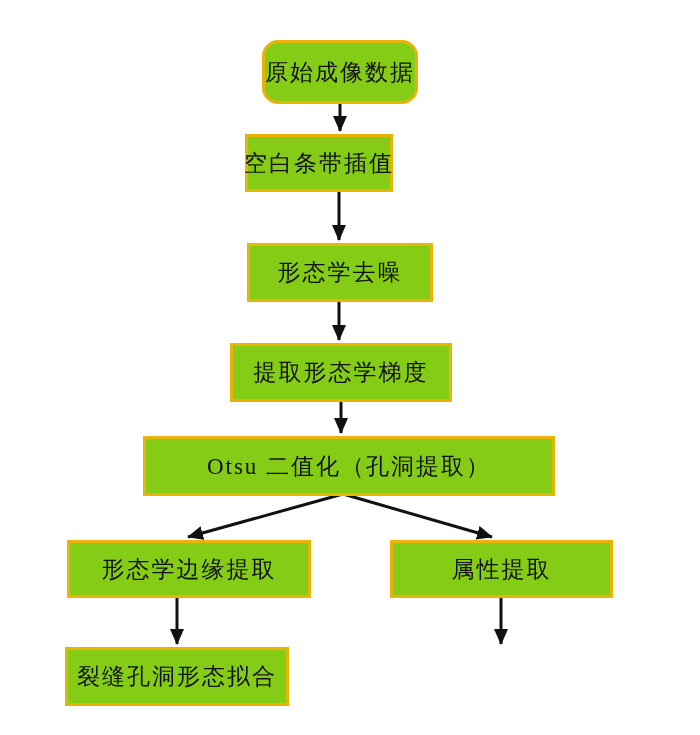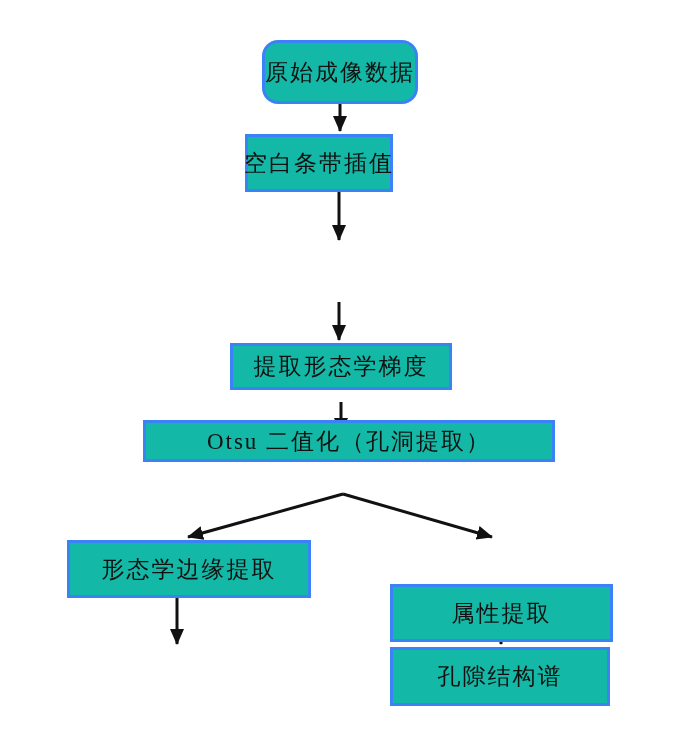--- a/index.html
+++ b/index.html
@@ -19,41 +19,41 @@
   .connectors {
     position: absolute;
     left: 0;
     top: 0;
     width: 700px;
     height: 735px;
   }
   .node {
     position: absolute;
     box-sizing: border-box;
-    border: 3px solid #3b82f6;
-    background: #14b8a6;
+    border: 3px solid #eab308;
+    background: #84cc16;
     display: flex;
     align-items: center;
     justify-content: center;
     font-size: 23px;
     letter-spacing: 2px;
     white-space: nowrap;
     line-height: 1;
   }
   .node.rounded {
     border-radius: 16px;
   }
   
   #n-raw      { left: 262px; top:  40px; width: 156px; height: 64px; }
   #n-interp   { left: 245px; top: 134px; width: 148px; height: 58px; }
   #n-denoise  { left: 247px; top: 243px; width: 186px; height: 59px; }
-  #n-gradient { left: 230px; top: 343px; width: 222px; height: 47px; }
-  #n-otsu     { left: 143px; top: 420px; width: 412px; height: 42px; }
+  #n-gradient { left: 230px; top: 343px; width: 222px; height: 59px; }
+  #n-otsu     { left: 143px; top: 436px; width: 412px; height: 60px; }
   #n-edge     { left:  67px; top: 540px; width: 244px; height: 58px; }
-  #n-attr     { left: 390px; top: 540px; width: 223px; height: 58px; margin-top: 44px; }
+  #n-attr     { left: 390px; top: 540px; width: 223px; height: 58px; }
   #n-fit      { left:  65px; top: 647px; width: 224px; height: 59px; }
   #n-spec     { left: 390px; top: 647px; width: 220px; height: 59px; }
 </style>
 </head>
 <body>
 
 <div class="stage">
 
   <svg class="connectors" viewBox="0 0 700 735" xmlns="http://www.w3.org/2000/svg">
     <defs>
@@ -70,25 +70,26 @@
       <line x1="343" y1="494" x2="492" y2="537" marker-end="url(#arrow)"></line>
       <line x1="177" y1="598" x2="177" y2="644" marker-end="url(#arrow)"></line>
       <line x1="501" y1="598" x2="501" y2="644" marker-end="url(#arrow)"></line>
     </g>
   </svg>
 
   <div class="node rounded" id="n-raw">原始成像数据</div>
 
   <div class="node" id="n-interp">空白条带插值</div>
 
+  <div class="node" id="n-denoise">形态学去噪</div>
 
   <div class="node" id="n-gradient">提取形态学梯度</div>
 
   <div class="node" id="n-otsu">Otsu 二值化（孔洞提取）</div>
 
   <div class="node" id="n-edge">形态学边缘提取</div>
 
   <div class="node" id="n-attr">属性提取</div>
 
+  <div class="node" id="n-fit">裂缝孔洞形态拟合</div>
 
-  <div class="node" id="n-spec">孔隙结构谱</div>
 
 </div>
 
 </body></html>

